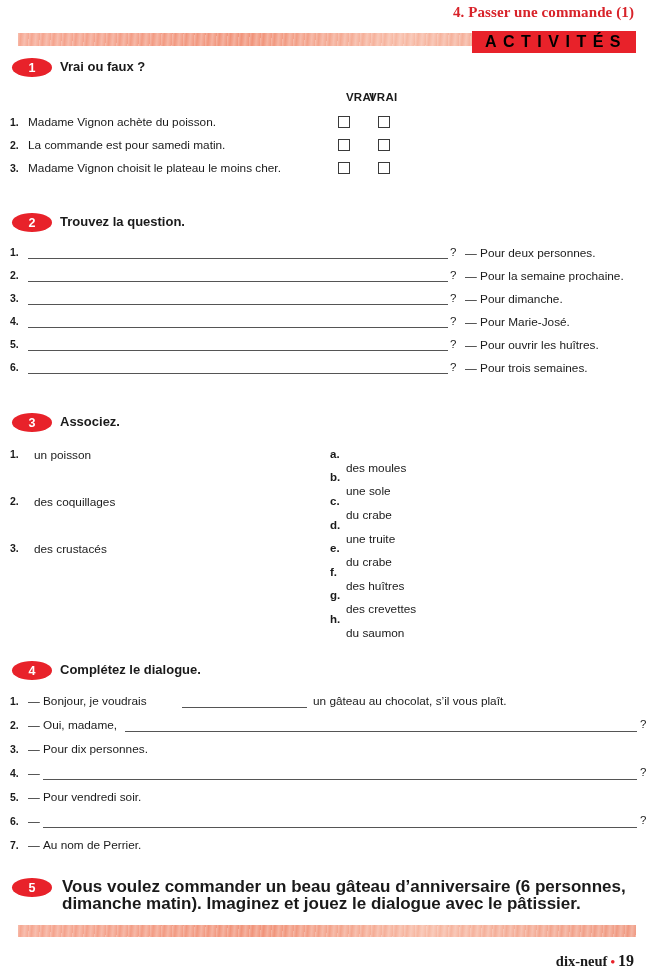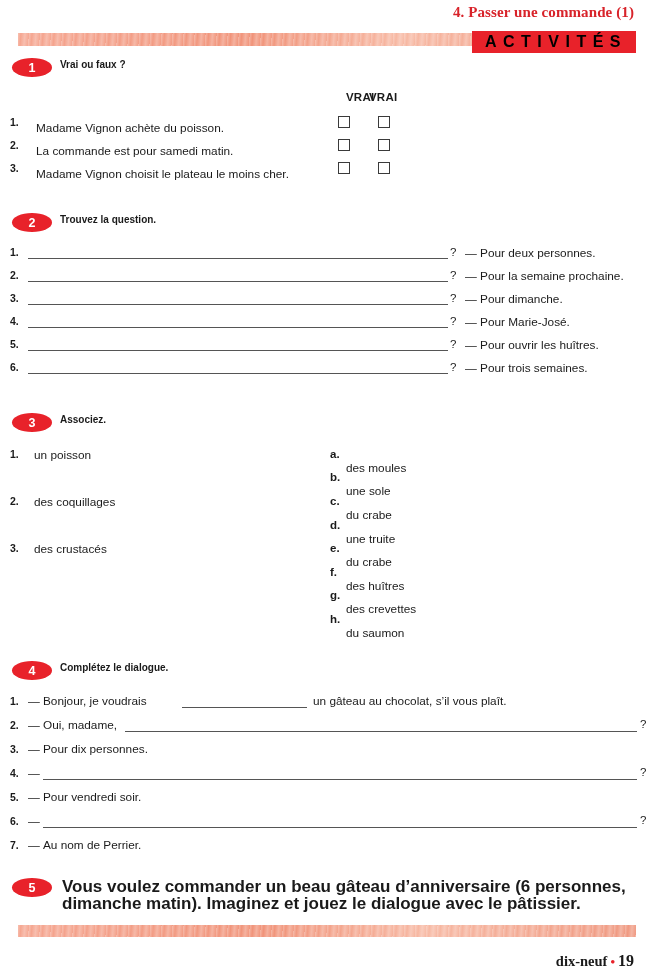--- a/index.html
+++ b/index.html
@@ -87,21 +87,21 @@
     font-weight: bold;
     font-size: 12.5px;
     display: flex;
     align-items: center;
     justify-content: center;
   }
   .ex-title {
     position: absolute;
     left: 60px;
     top: 1px;
-    font-size: 10px;
+    font-size: 13px;
     font-weight: bold;
     color: #1a1a1a;
   }
 
   
   .tf-header {
     position: absolute;
     top: 33px;
     left: 330px;
     font-size: 11.5px;
@@ -121,22 +121,21 @@
   .tf-row .num {
     position: absolute;
     left: 0;
     top: 2px;
     font-weight: bold;
     font-size: 10.5px;
   }
   .tf-row .stmt {
     position: absolute;
     left: 18px;
-    top: 7px;
-    margin-left: 8px;
+    top: 1px;
   }
   .tf-row .box {
     position: absolute;
     top: 2px;
     width: 10px;
     height: 10px;
     border: 1.2px solid #3a3a3a;
     background: #fff;
   }
   .tf-row .box-v { left: 328px; }

